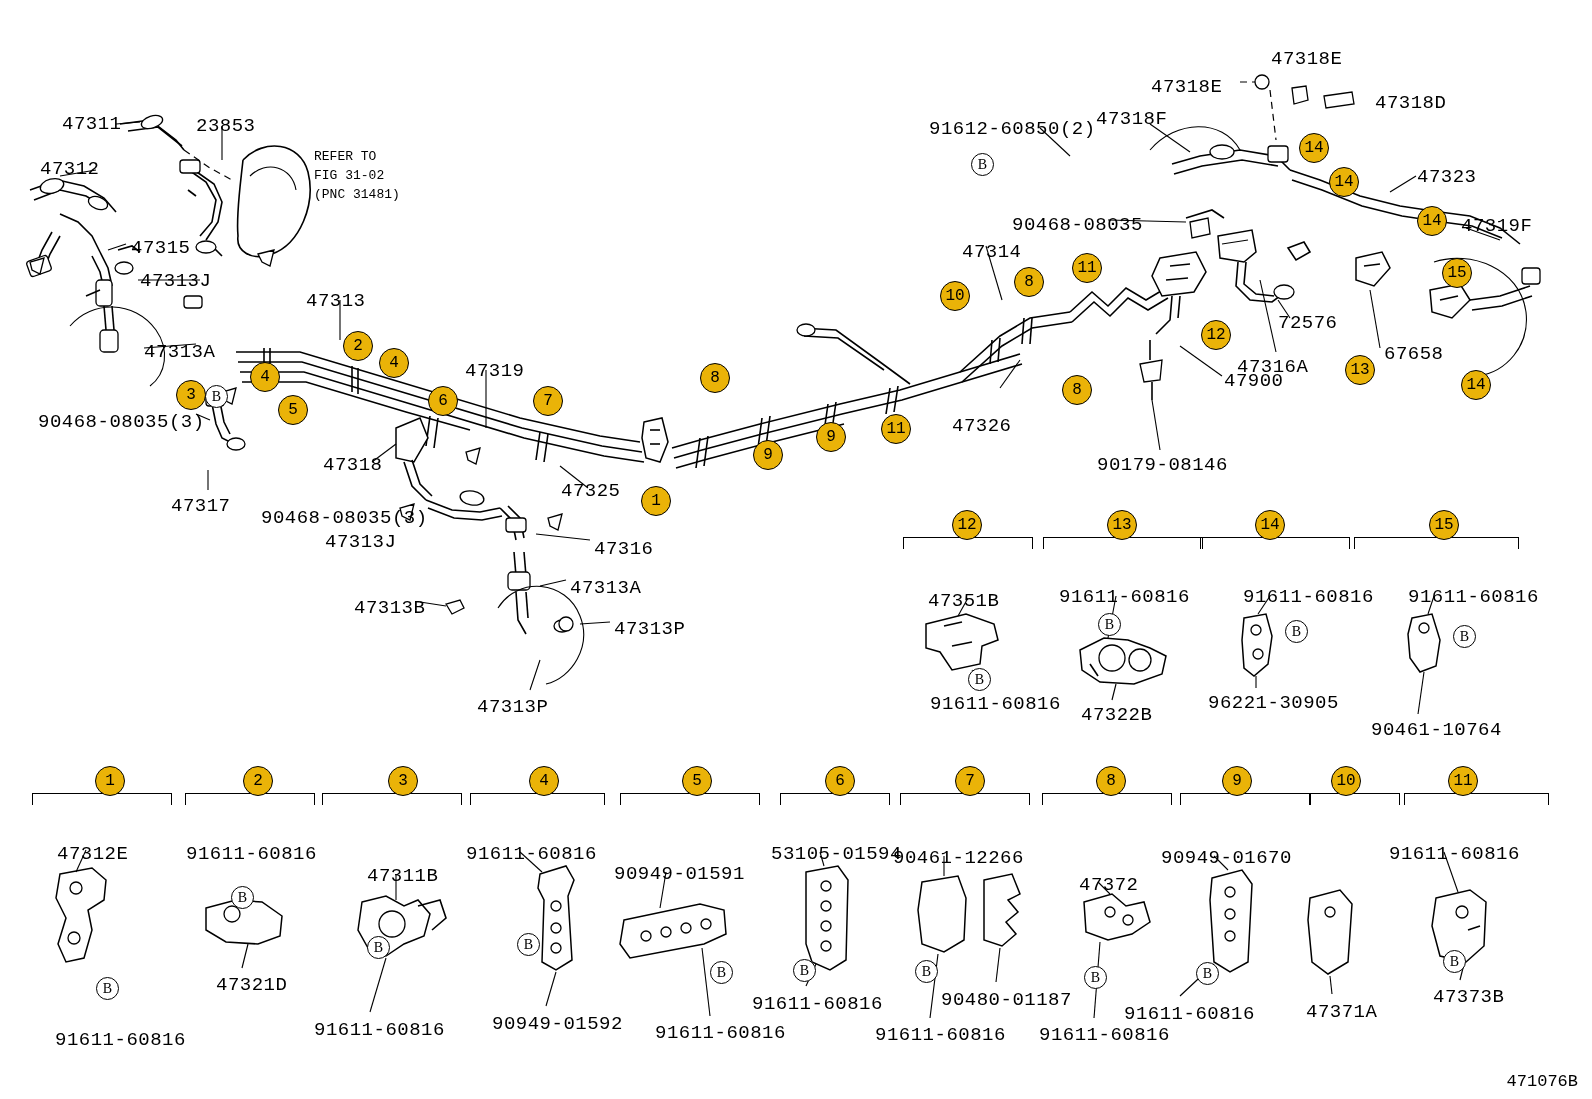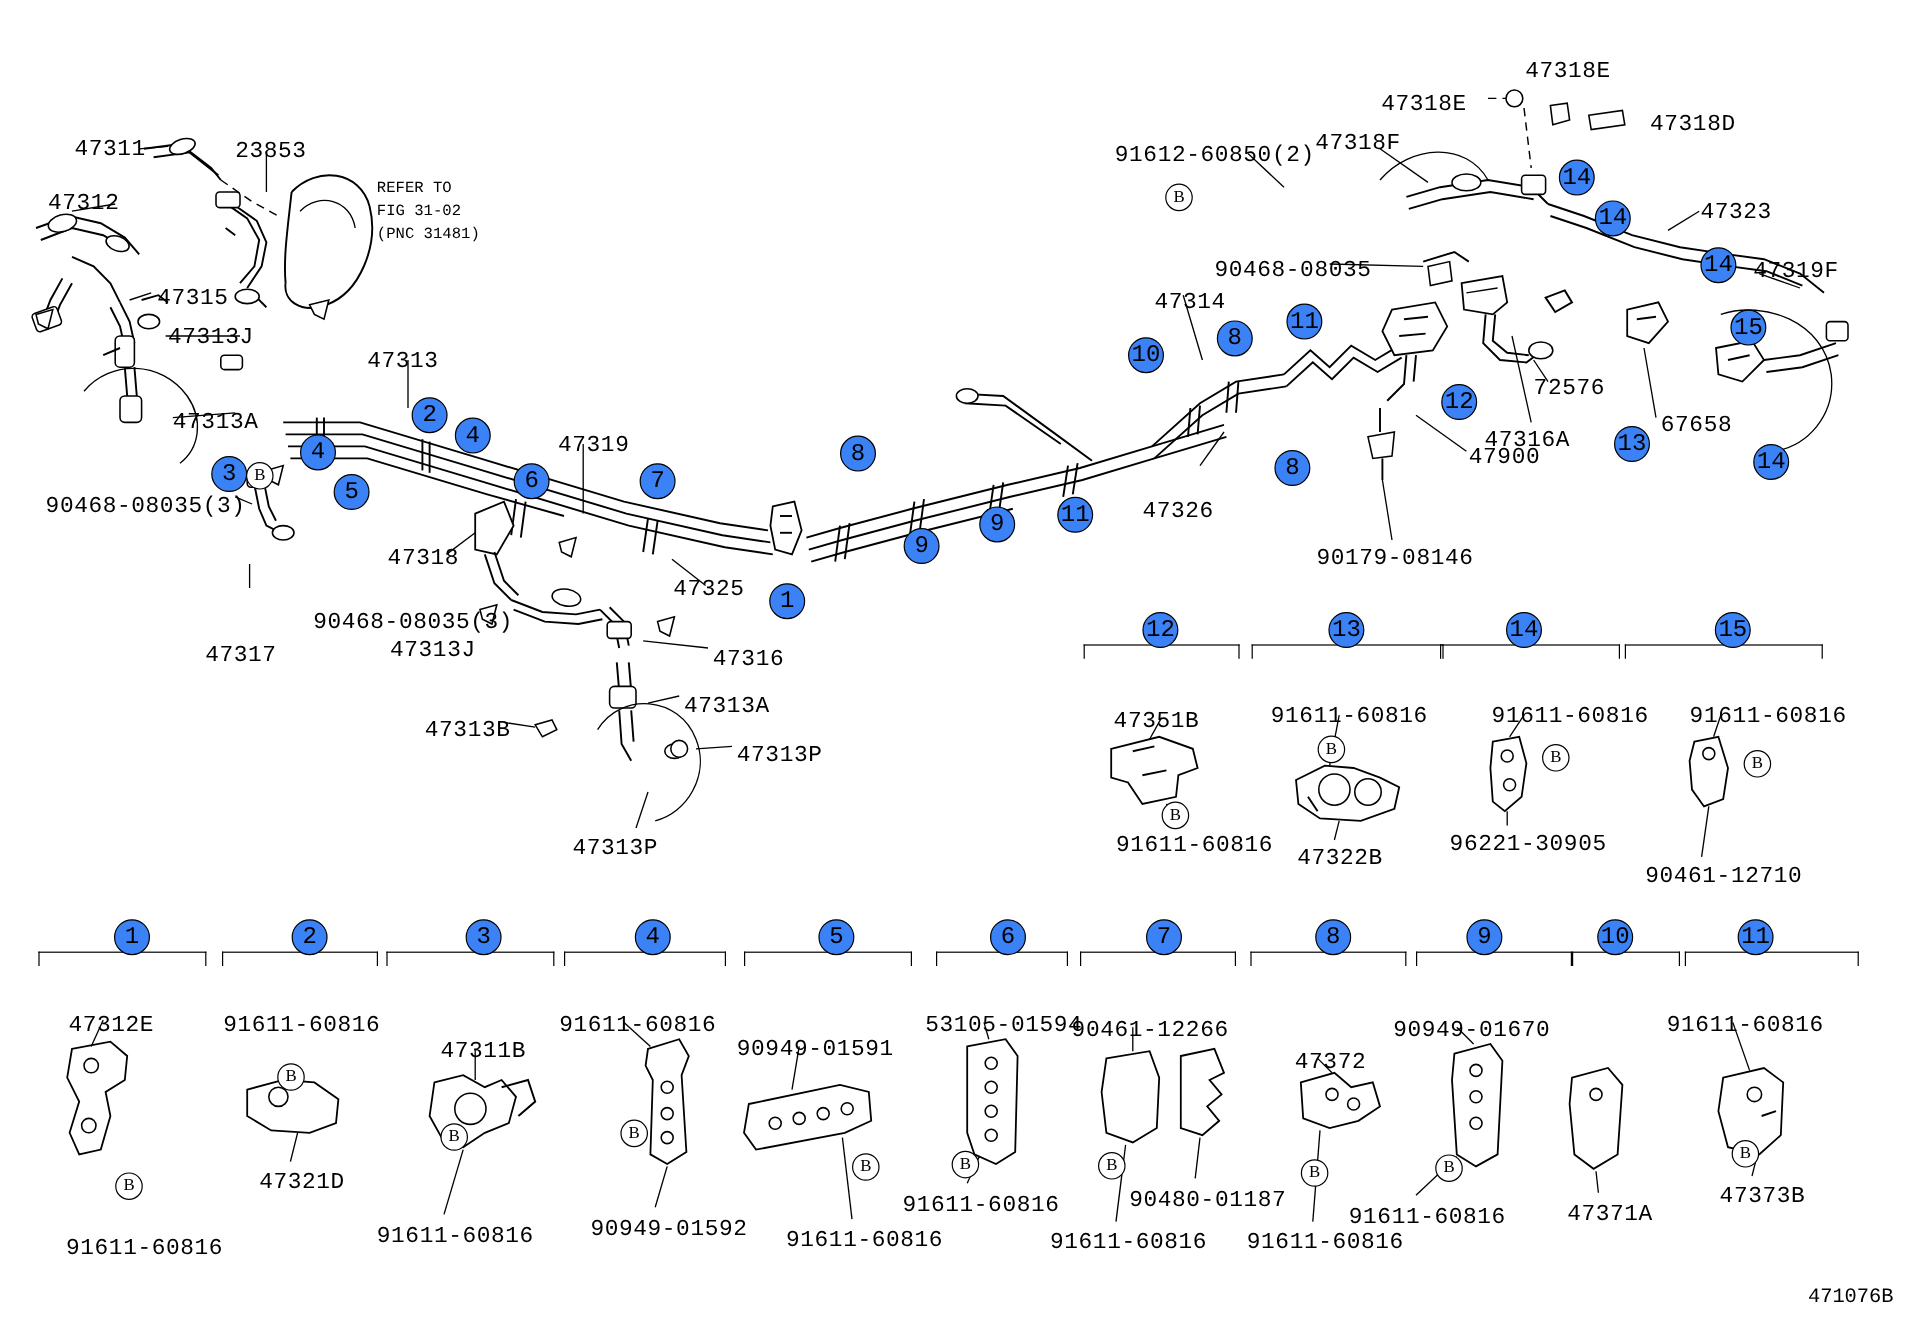--- a/index.html
+++ b/index.html
@@ -20,23 +20,23 @@
     white-space:nowrap;
     color:#000;
     line-height:1;
   }
   .cnum{
     position:absolute;
     width:30px;height:30px;
     border:1.6px solid #000;
     border-radius:50%;
     font-family:"Liberation Mono", monospace;
-    font-size:20px;
+    font-size:16px;
     display:flex;align-items:center;justify-content:center;
-    background:#3b82f6;
+    background:#eab308;
     box-sizing:border-box;
   }
   .bcirc{
     position:absolute;
     width:23px;height:23px;
     border:1.5px solid #000;
     border-radius:50%;
     font-family:"Liberation Serif", serif;
     font-size:14px;
     display:flex;align-items:center;justify-content:center;
@@ -361,21 +361,21 @@
 
   <div id="layer-main-labels">
       <div class="lbl" style="left: 62px; top: 115px;">47311</div>
       <div class="lbl" style="left: 196px; top: 117px;">23853</div>
       <div class="lbl" style="left: 40px; top: 160px;">47312</div>
       <div class="lbl" style="left: 131px; top: 239px;">47315</div>
       <div class="lbl" style="left: 140px; top: 272px;">47313J</div>
       <div class="lbl" style="left: 144px; top: 343px;">47313A</div>
       <div class="lbl" style="left: 38px; top: 413px;">90468-08035(3)</div>
       <div class="lbl" style="left: 306px; top: 292px;">47313</div>
-      <div class="lbl" style="left: 171px; top: 497px; margin-top: 40px;">47317</div>
+      <div class="lbl" style="left: 171px; top: 497px;">47317</div>
       <div class="lbl" style="left: 261px; top: 509px;">90468-08035(3)</div>
       <div class="lbl" style="left: 325px; top: 533px;">47313J</div>
       <div class="lbl" style="left: 323px; top: 456px;">47318</div>
       <div class="lbl" style="left: 465px; top: 362px;">47319</div>
       <div class="lbl" style="left: 561px; top: 482px;">47325</div>
       <div class="lbl" style="left: 594px; top: 540px;">47316</div>
       <div class="lbl" style="left: 570px; top: 579px;">47313A</div>
       <div class="lbl" style="left: 354px; top: 599px;">47313B</div>
       <div class="lbl" style="left: 614px; top: 620px;">47313P</div>
       <div class="lbl" style="left: 477px; top: 698px;">47313P</div>
@@ -436,21 +436,21 @@
       <div class="lbl" style="left: 1081px; top: 706px;">47322B</div>
       <div class="bcirc" style="left: 1098px; top: 613px;">B</div>
       <div class="bracket" style="left: 1200px; top: 537px; width: 150px; height: 12px;"></div>
       <div class="cnum" style="left: 1255px; top: 510px;">14</div>
       <div class="lbl" style="left: 1243px; top: 588px;">91611-60816</div>
       <div class="lbl" style="left: 1208px; top: 694px; text-align: center;">96221-30905</div>
       <div class="bcirc" style="left: 1285px; top: 620px;">B</div>
       <div class="bracket" style="left: 1354px; top: 537px; width: 165px; height: 12px;"></div>
       <div class="cnum" style="left: 1429px; top: 510px;">15</div>
       <div class="lbl" style="left: 1408px; top: 588px;">91611-60816</div>
-      <div class="lbl" style="left: 1371px; top: 721px;">90461-12710</div>
+      <div class="lbl" style="left: 1371px; top: 721px;">90461-10764</div>
       <div class="bcirc" style="left: 1453px; top: 625px;">B</div>
     </div>
   <div id="layer-bottom-groups">
       <div class="bracket" style="left: 32px; top: 793px; width: 140px; height: 12px;"></div>
       <div class="cnum" style="left: 95px; top: 766px;">1</div>
       <div class="lbl" style="left: 57px; top: 845px;">47312E</div>
       <div class="lbl" style="left: 55px; top: 1031px;">91611-60816</div>
       <div class="bcirc" style="left: 96px; top: 977px;">B</div>
       <div class="bracket" style="left: 185px; top: 793px; width: 130px; height: 12px;"></div>
       <div class="cnum" style="left: 243px; top: 766px;">2</div>

